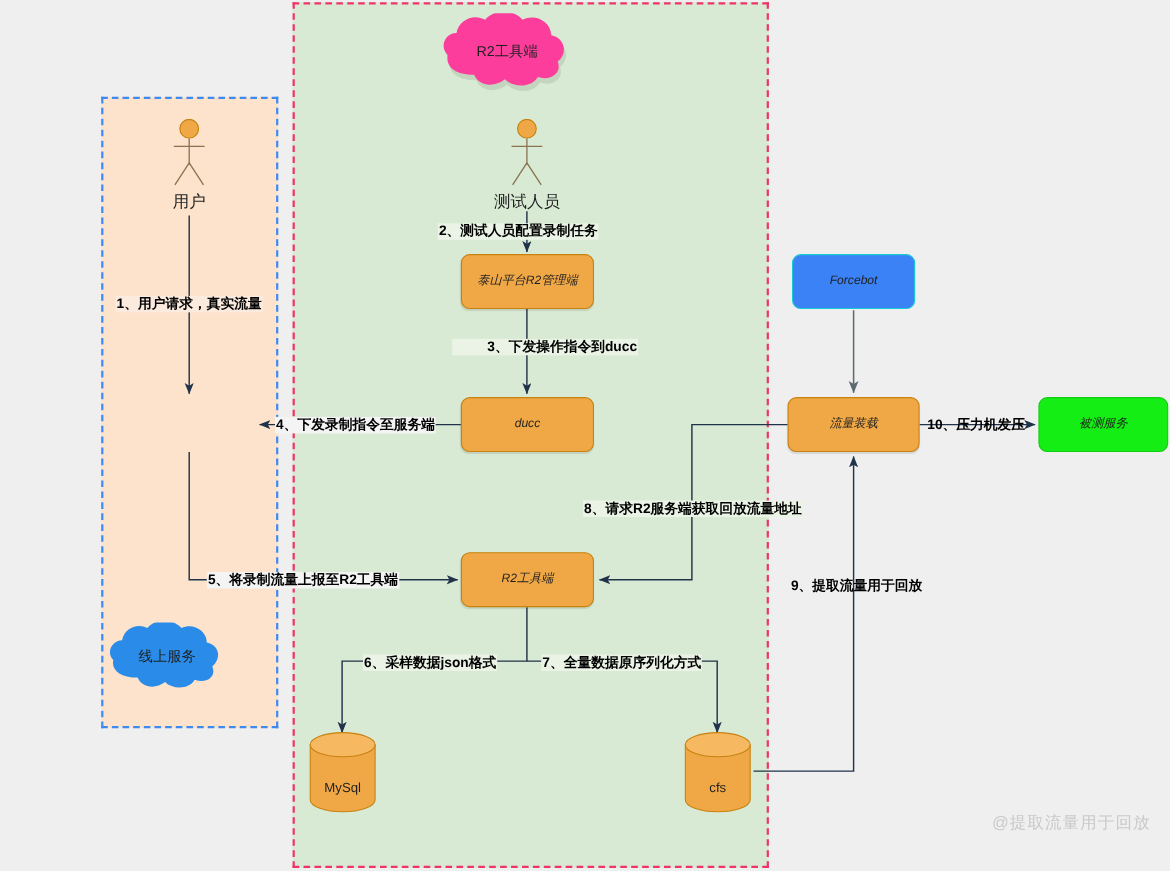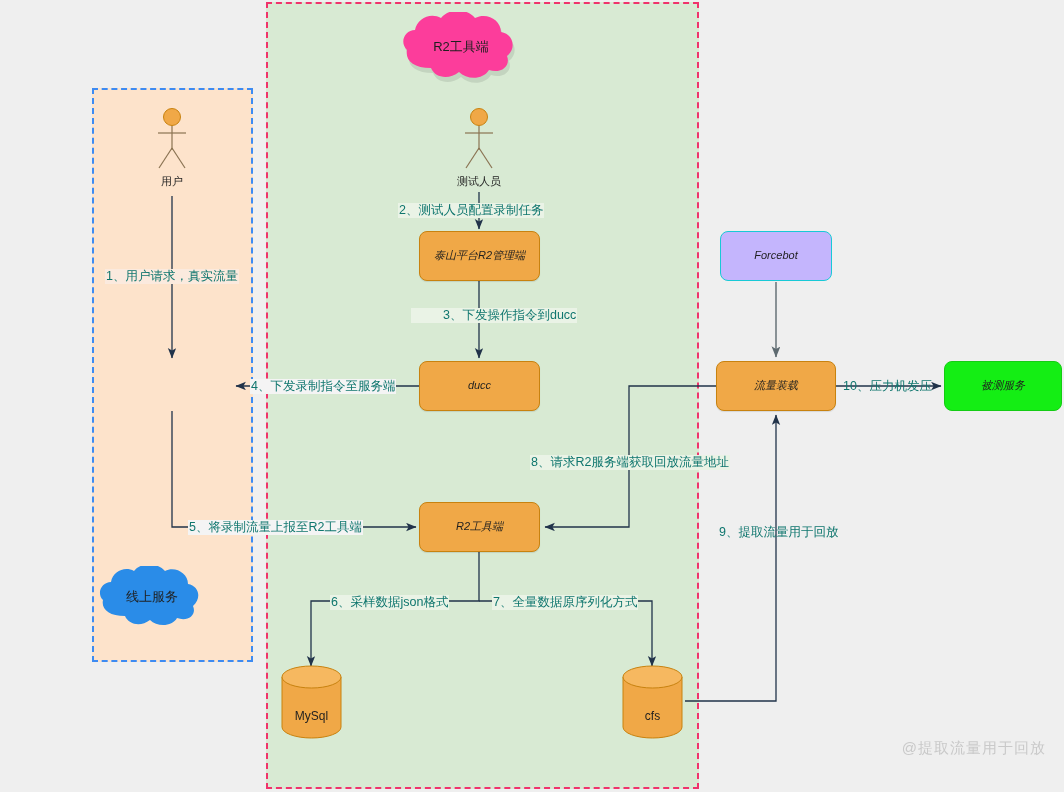--- a/index.html
+++ b/index.html
@@ -55,21 +55,21 @@
   }
   .box {
     border-radius: 8px;
     border: 1px solid #c8820f;
     background: #f0a847;
     box-shadow: 0 1px 1px rgba(0,0,0,0.10);
   }
   .box-cyan {
     border-radius: 8px;
     border: 1px solid #18c9d6;
-    background: #c4b5fd;
+    background: #3b82f6;
   }
   .box-green {
     border-radius: 8px;
     border: 1px solid #14cc14;
     background: #14ee14;
   }
 
   
   .cloud {
     position: absolute;
@@ -96,43 +96,44 @@
     color: #1f1f1f;
   }
 
   
   .actor { position: absolute; }
   .actor svg { display: block; }
   .actor .actor-label {
     position: absolute;
     left: -30px; right: -30px;
     text-align: center;
-    font-size: 11px;
+    font-size: 15px;
     color: #1f1f1f;
     white-space: nowrap;
   }
 
   
   #edges {
     position: absolute;
     left: 0; top: 0;
     width: 1064px;
     height: 792px;
     pointer-events: none;
   }
 
   
   .edge-label {
     position: absolute;
     font-size: 12.5px;
-    color: #0f766e;
+    color: #000000;
     white-space: nowrap;
     background: #f4f4f4;
     padding: 0 1px;
     line-height: 15px;
+    font-weight: bold;
   }
   .edge-label.on-green { background: #eaf3e6; }
   .edge-label.on-orange { background: #fbeade; }
   .edge-label.plain { background: transparent; }
 
   
   .watermark {
     position: absolute;
     right: 18px;
     bottom: 34px;

